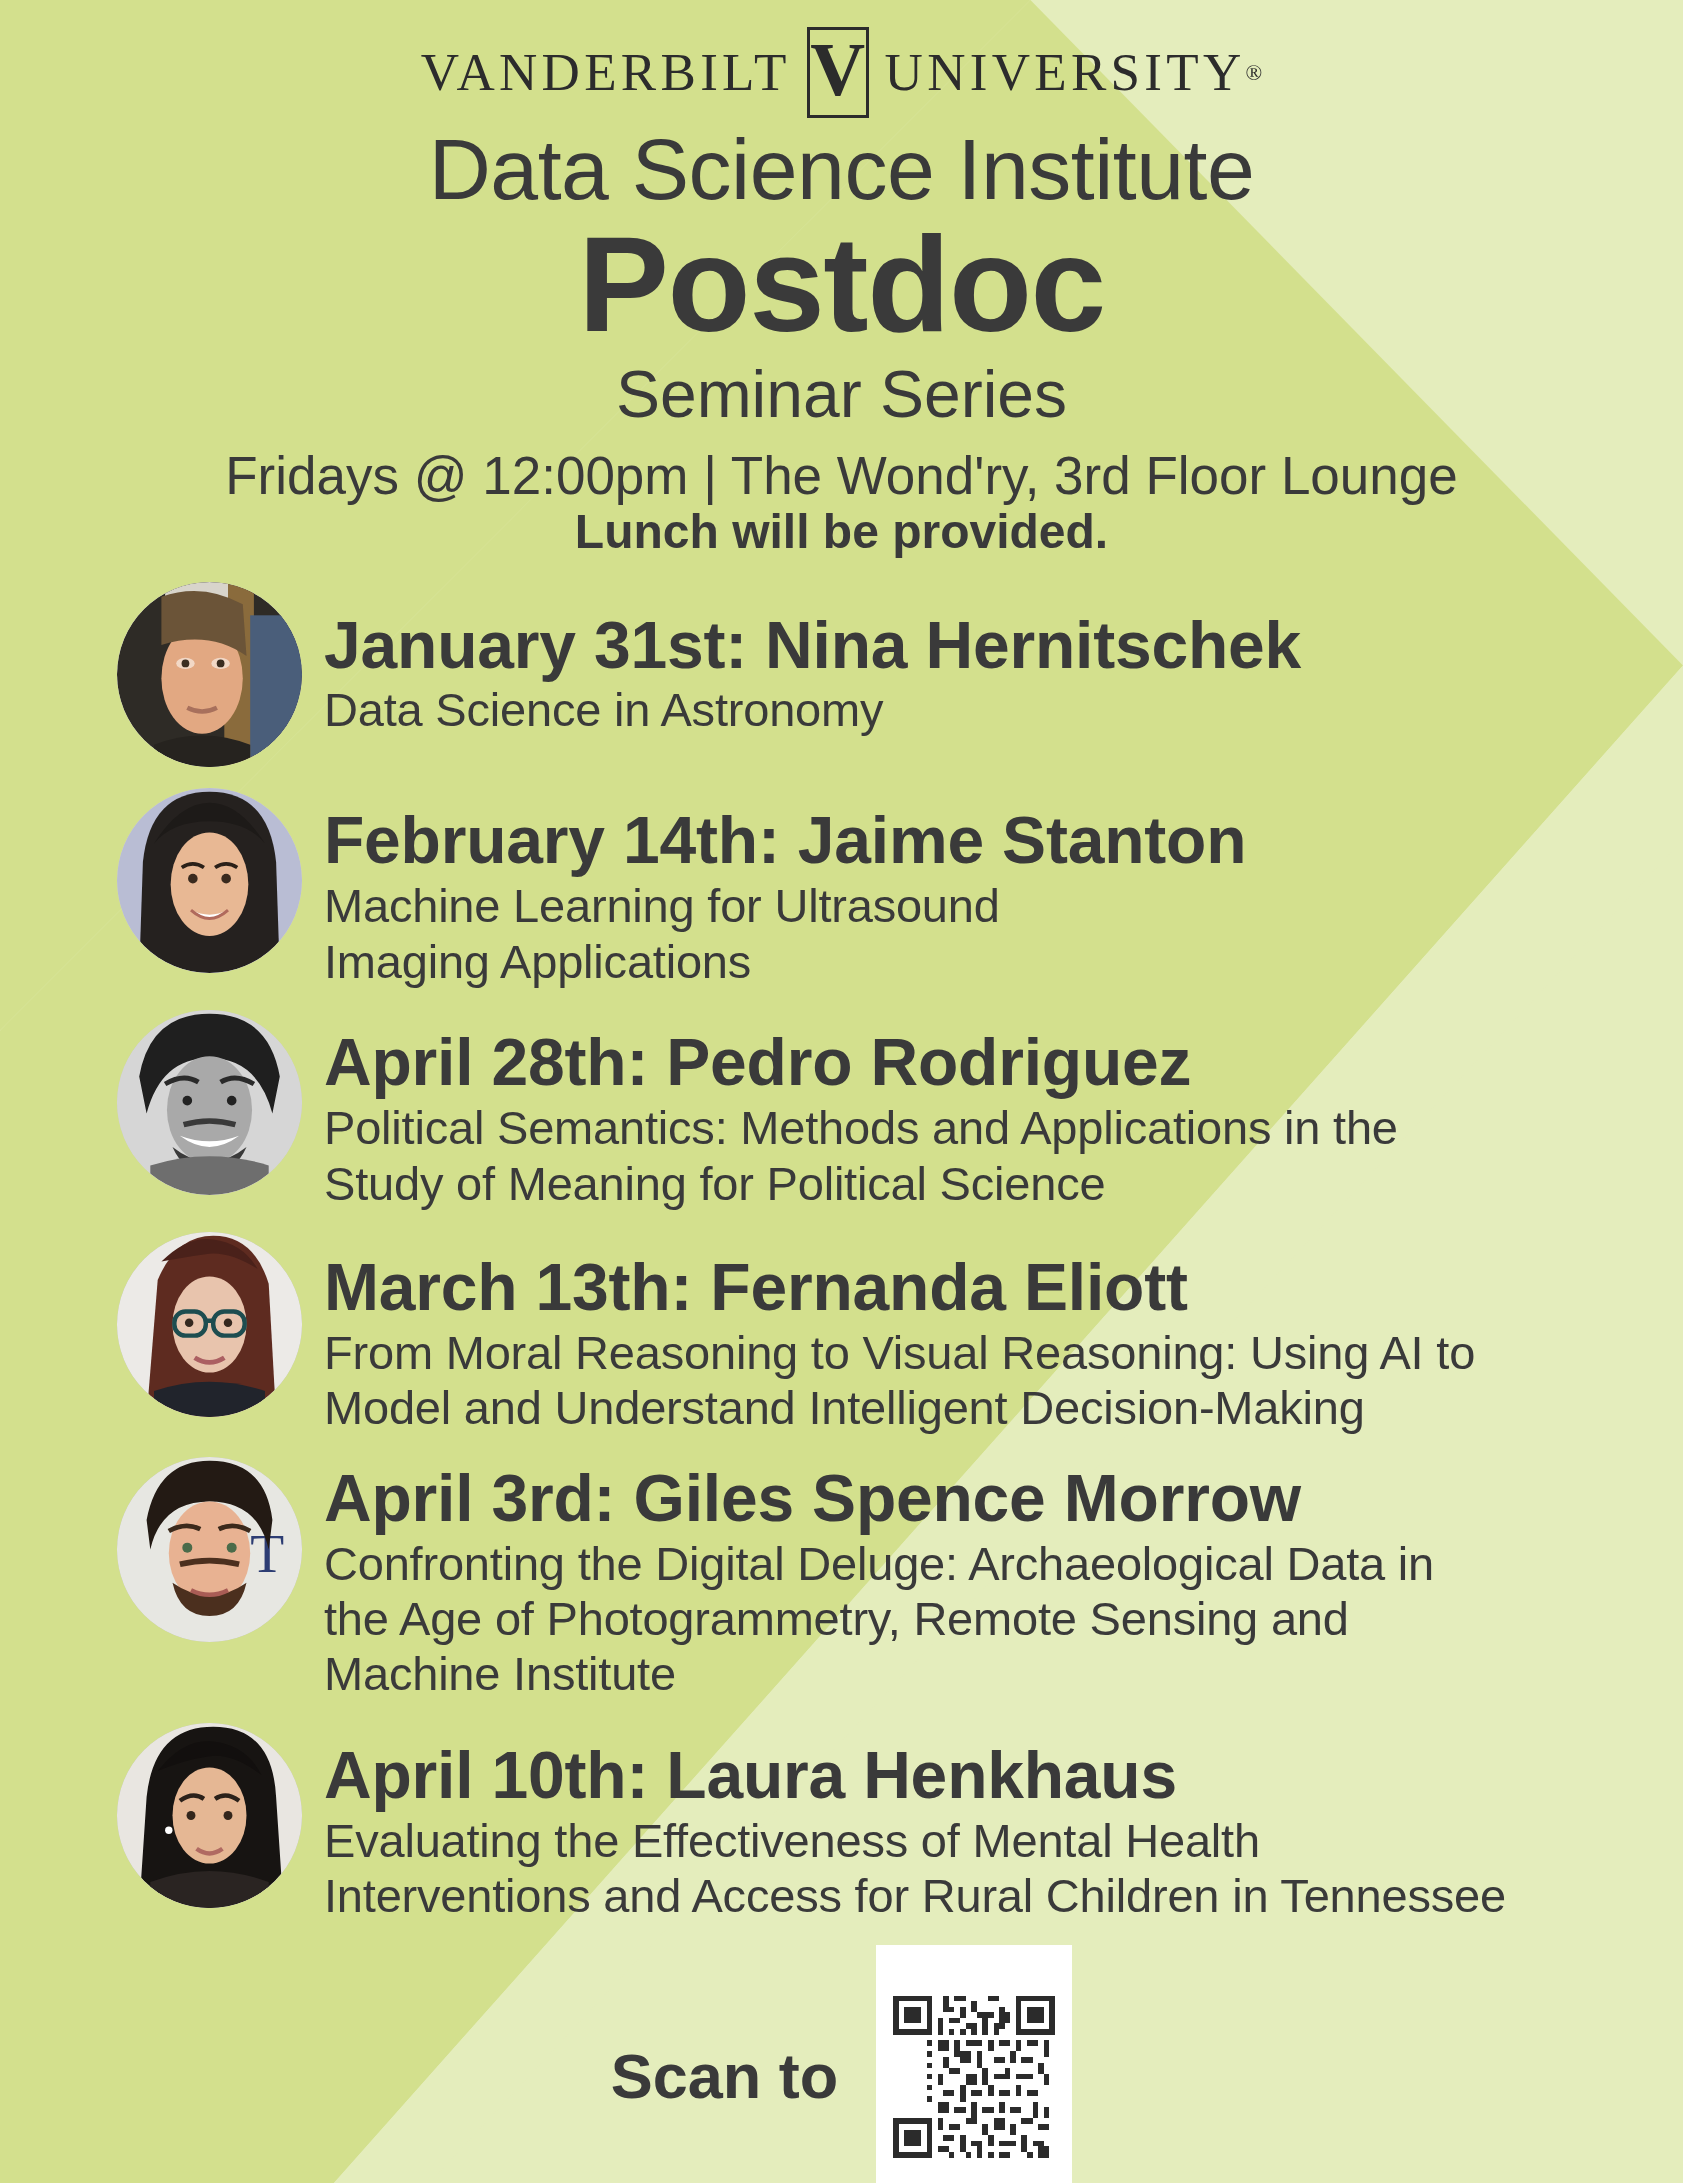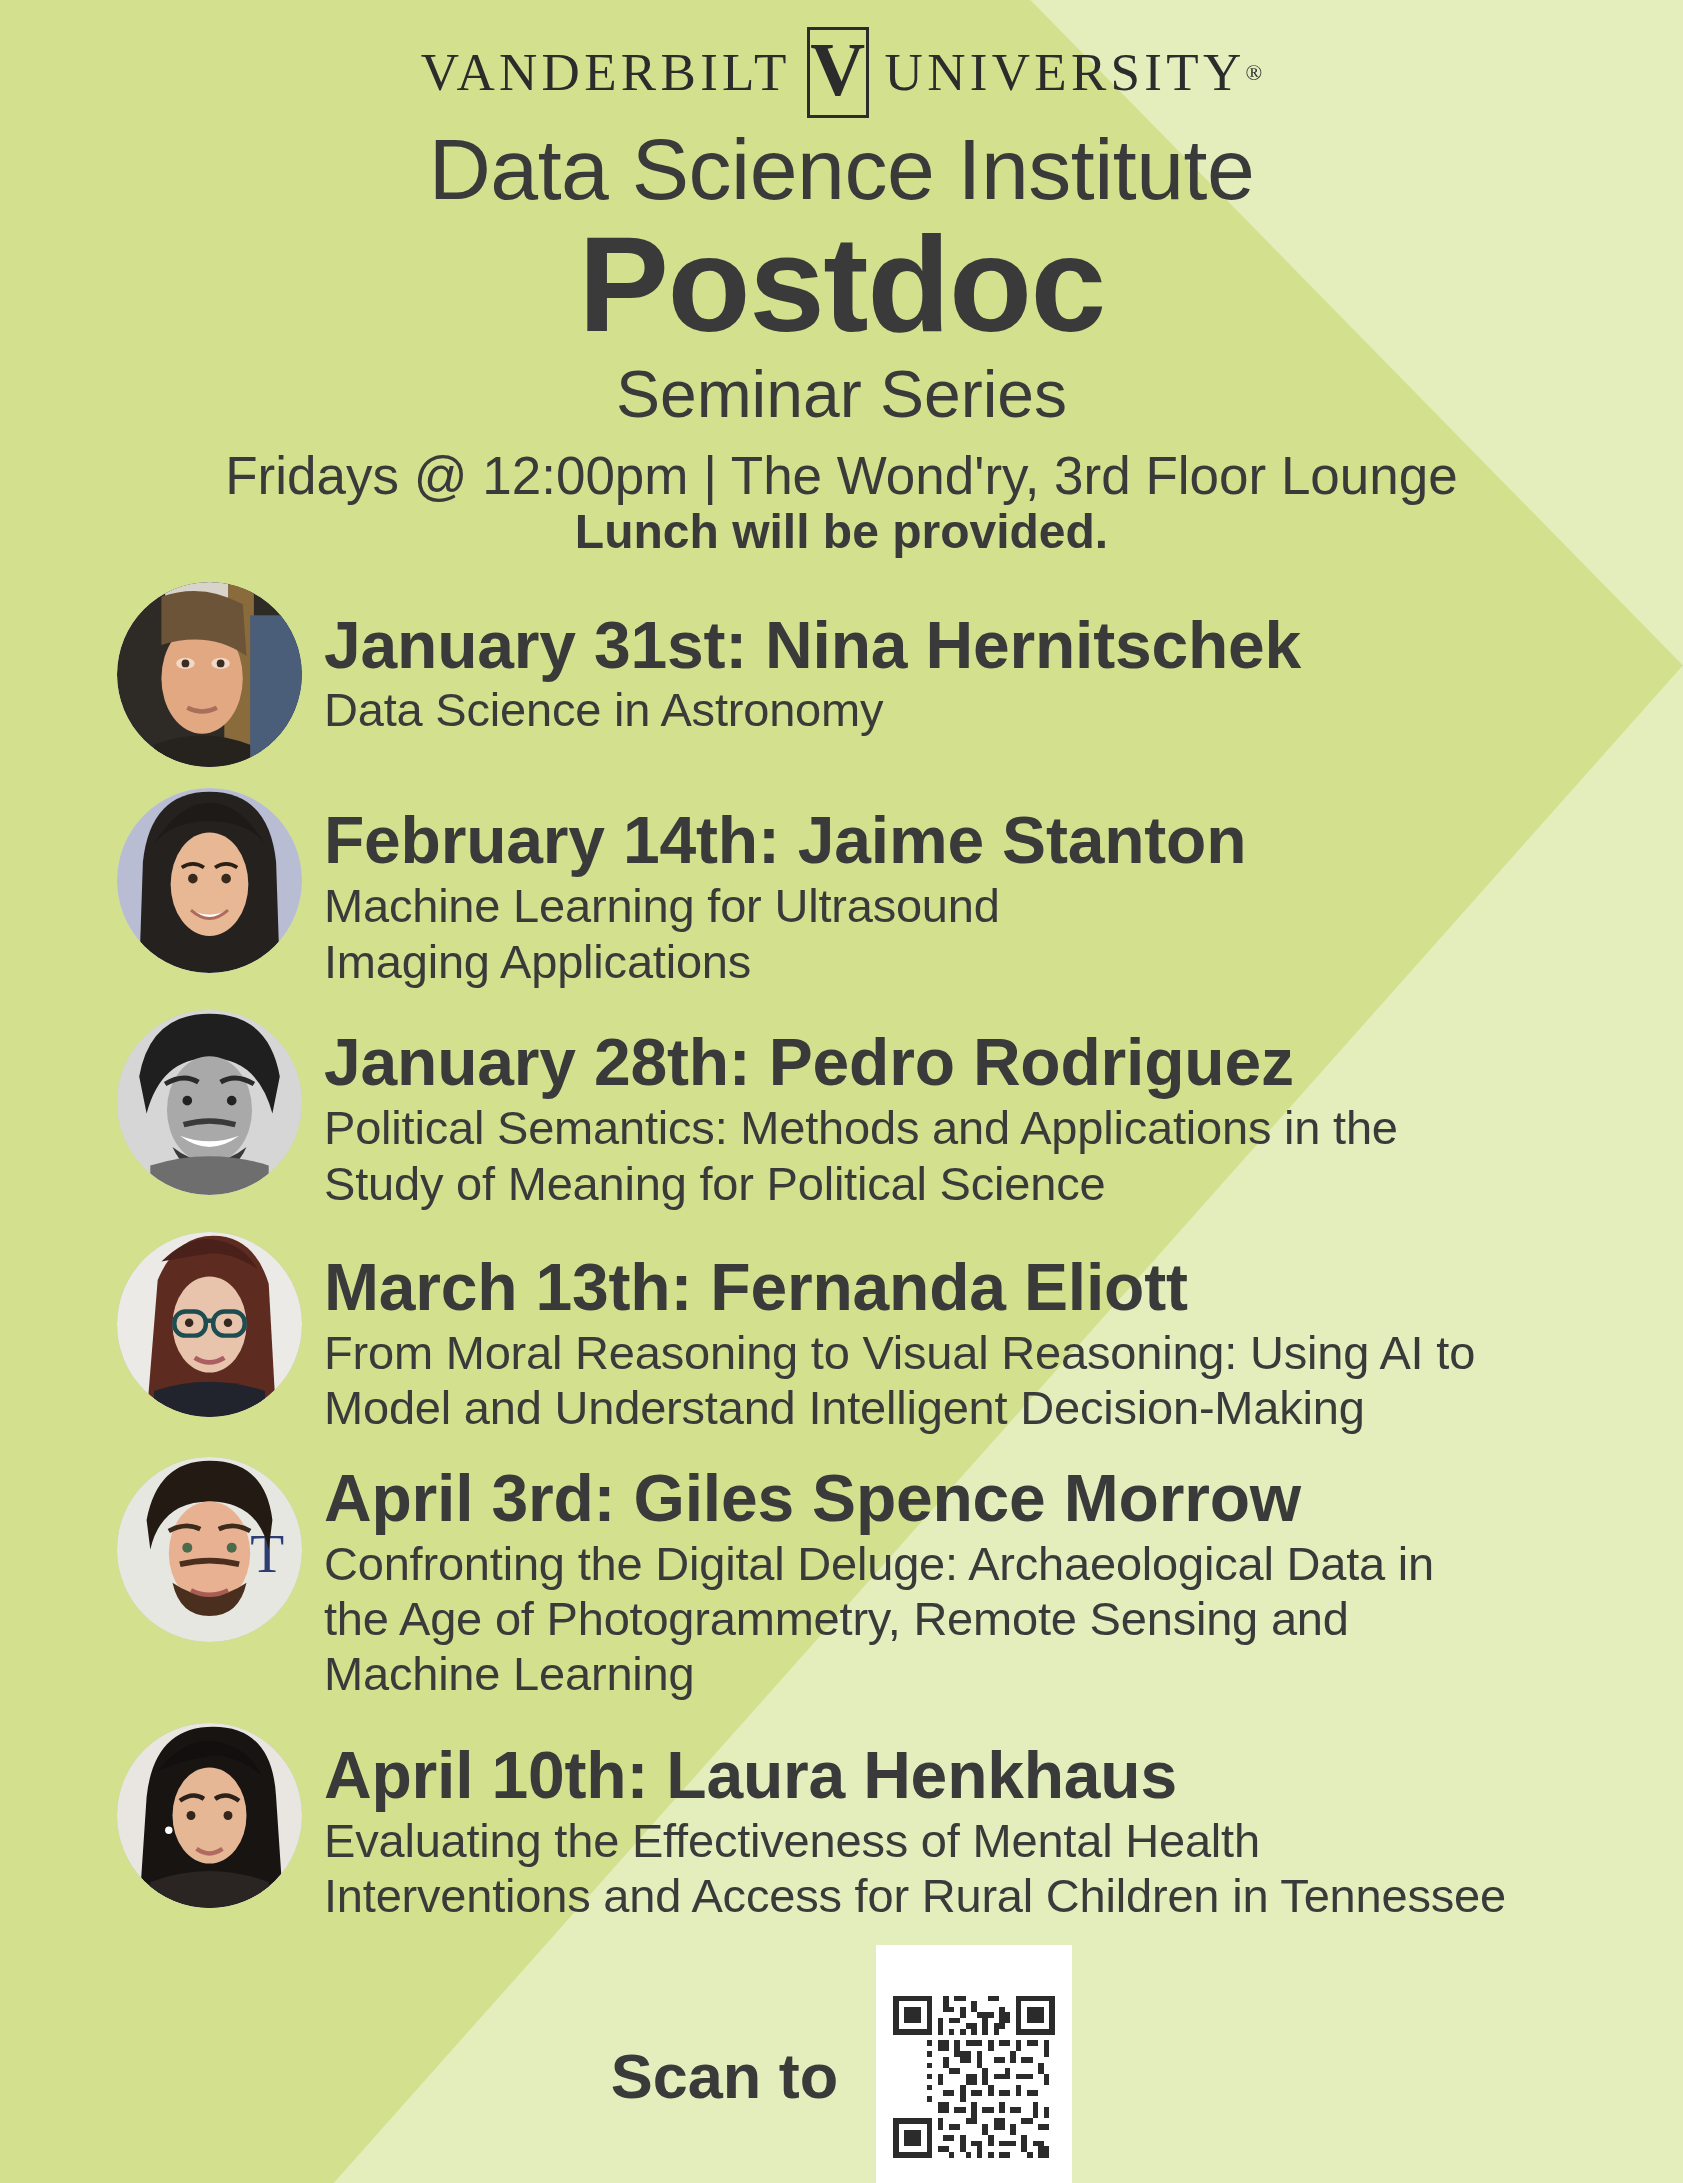--- a/index.html
+++ b/index.html
@@ -279,21 +279,21 @@
             <circle cx="38" cy="49" r="2.6" fill="#222"></circle>
               <circle cx="62" cy="49" r="2.6" fill="#222"></circle>
             <path d="M34 68 q16 12 32 0 q-16 6 -32 0z" fill="#fff"></path>
             <path d="M30 74 q20 16 40 0 q-6 14 -20 14 q-14 0 -20 -14z" fill="#3a3a3a"></path>
             <path d="M36 62 q14 -4 28 0" stroke="#3a3a3a" stroke-width="3" fill="none"></path>
             <path d="M18 84 q32 -10 64 0 l0 16 -64 0z" fill="#6e6e6e"></path>
           </g>
           </svg>
       </div>
       <div class="speaker-text">
-        <div class="sp-title">January 28th: Pedro Rodriguez</div>
+        <div class="sp-title">April 28th: Pedro Rodriguez</div>
         <div class="sp-line">Political Semantics: Methods and Applications in the</div>
         <div class="sp-line">Study of Meaning for Political Science</div>
       </div>
     </div>
 
     <div class="speaker sp4">
       <div class="avatar">
         <svg viewBox="0 0 100 100">
             <defs>
               <clipPath id="c4">
@@ -342,21 +342,21 @@
             <path d="M30 68 q20 14 40 0 q-4 18 -20 18 q-16 0 -20 -18z" fill="#4b2f1e"></path>
             <path d="M40 72 q10 5 20 0" stroke="#a95c55" stroke-width="2.4" fill="none"></path>
             <path d="M34 58 q16 -4 32 0" stroke="#4b2f1e" stroke-width="3" fill="none"></path>
           </g>
           </svg>
       </div>
       <div class="speaker-text">
         <div class="sp-title">April 3rd: Giles Spence Morrow</div>
         <div class="sp-line">Confronting the Digital Deluge: Archaeological Data in</div>
         <div class="sp-line">the Age of Photogrammetry, Remote Sensing and</div>
-        <div class="sp-line">Machine Learning</div>
+        <div class="sp-line">Machine Institute</div>
       </div>
     </div>
 
     <div class="speaker sp6">
       <div class="avatar">
         <svg viewBox="0 0 100 100">
             <defs>
               <clipPath id="c6">
                 <circle cx="50" cy="50" r="50"></circle>
               </clipPath>

